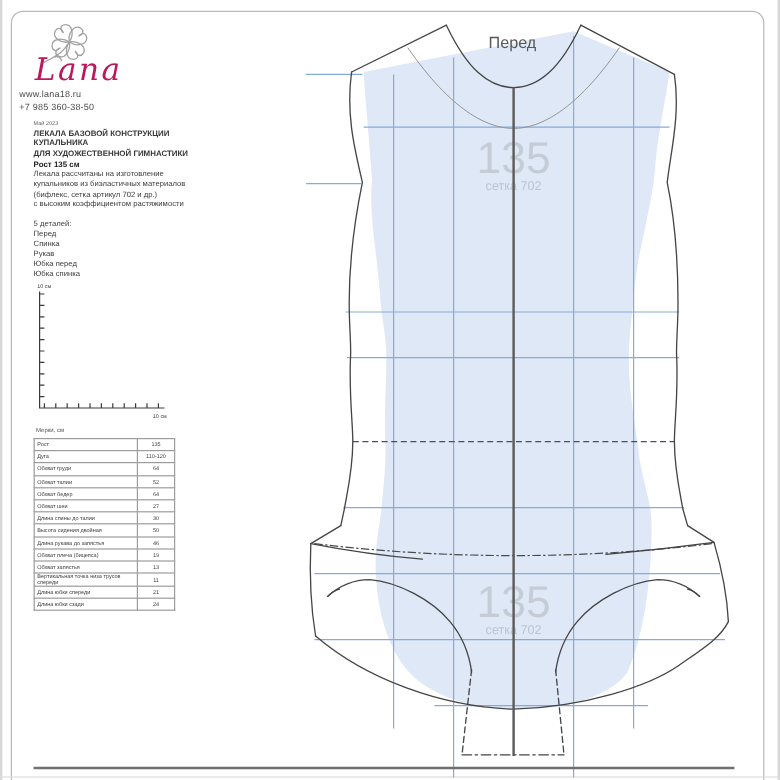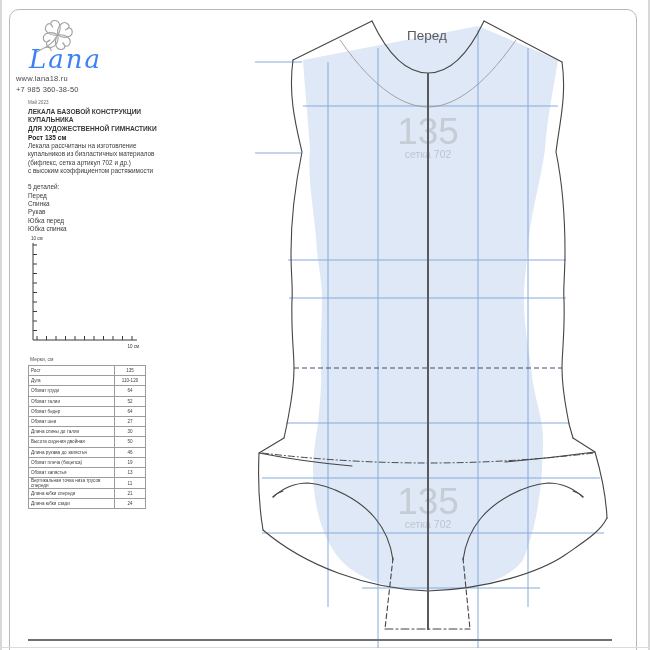--- a/index.html
+++ b/index.html
@@ -3,21 +3,21 @@
 <meta charset="utf-8">
 <style>
   html,body{margin:0;padding:0;background:#ffffff;}
   body{width:650px;height:650px;overflow:hidden;font-family:"Liberation Sans","DejaVu Sans",sans-serif;}
   .page{position:relative;width:650px;height:650px;background:#fff;}
   .page-border{position:absolute;left:9px;top:9px;width:628px;height:700px;border:1.5px solid #b9b9b9;border-radius:10px;box-sizing:border-box;}
   .edge-l{position:absolute;left:0;top:0;width:2px;height:650px;background:#d8d8d8;}
   .edge-r{position:absolute;right:0;top:0;width:2px;height:650px;background:#d8d8d8;}
   .edge-b{position:absolute;left:0;top:647px;width:650px;height:1px;background:#dcdcdc;}
 
-  .logo-script{position:absolute;left:29px;top:44px;font-family:"DejaVu Serif","Liberation Serif",serif;font-style:italic;font-size:26px;color:#3b82f6;letter-spacing:2px;}
+  .logo-script{position:absolute;left:29px;top:44px;font-family:"DejaVu Serif","Liberation Serif",serif;font-style:italic;font-size:26px;color:#be185d;letter-spacing:2px;}
   .clover{position:absolute;left:36px;top:18px;}
   .contact{position:absolute;left:16px;color:#4a4a4a;font-size:7.5px;letter-spacing:.2px;}
   .contact.web{top:74px;}
   .contact.phone{top:85px;}
 
   .info{position:absolute;left:28px;top:100px;width:210px;color:#3c3c3c;}
   .info .date{font-size:4.6px;color:#6b6b6b;line-height:6px;margin-bottom:2px;}
   .info .t{font-size:6.6px;font-weight:bold;line-height:8.3px;color:#383838;}
   .info .h{font-size:6.6px;font-weight:bold;line-height:8.3px;margin-top:1px;color:#222;}
   .info .d{font-size:6.4px;line-height:8.3px;}

